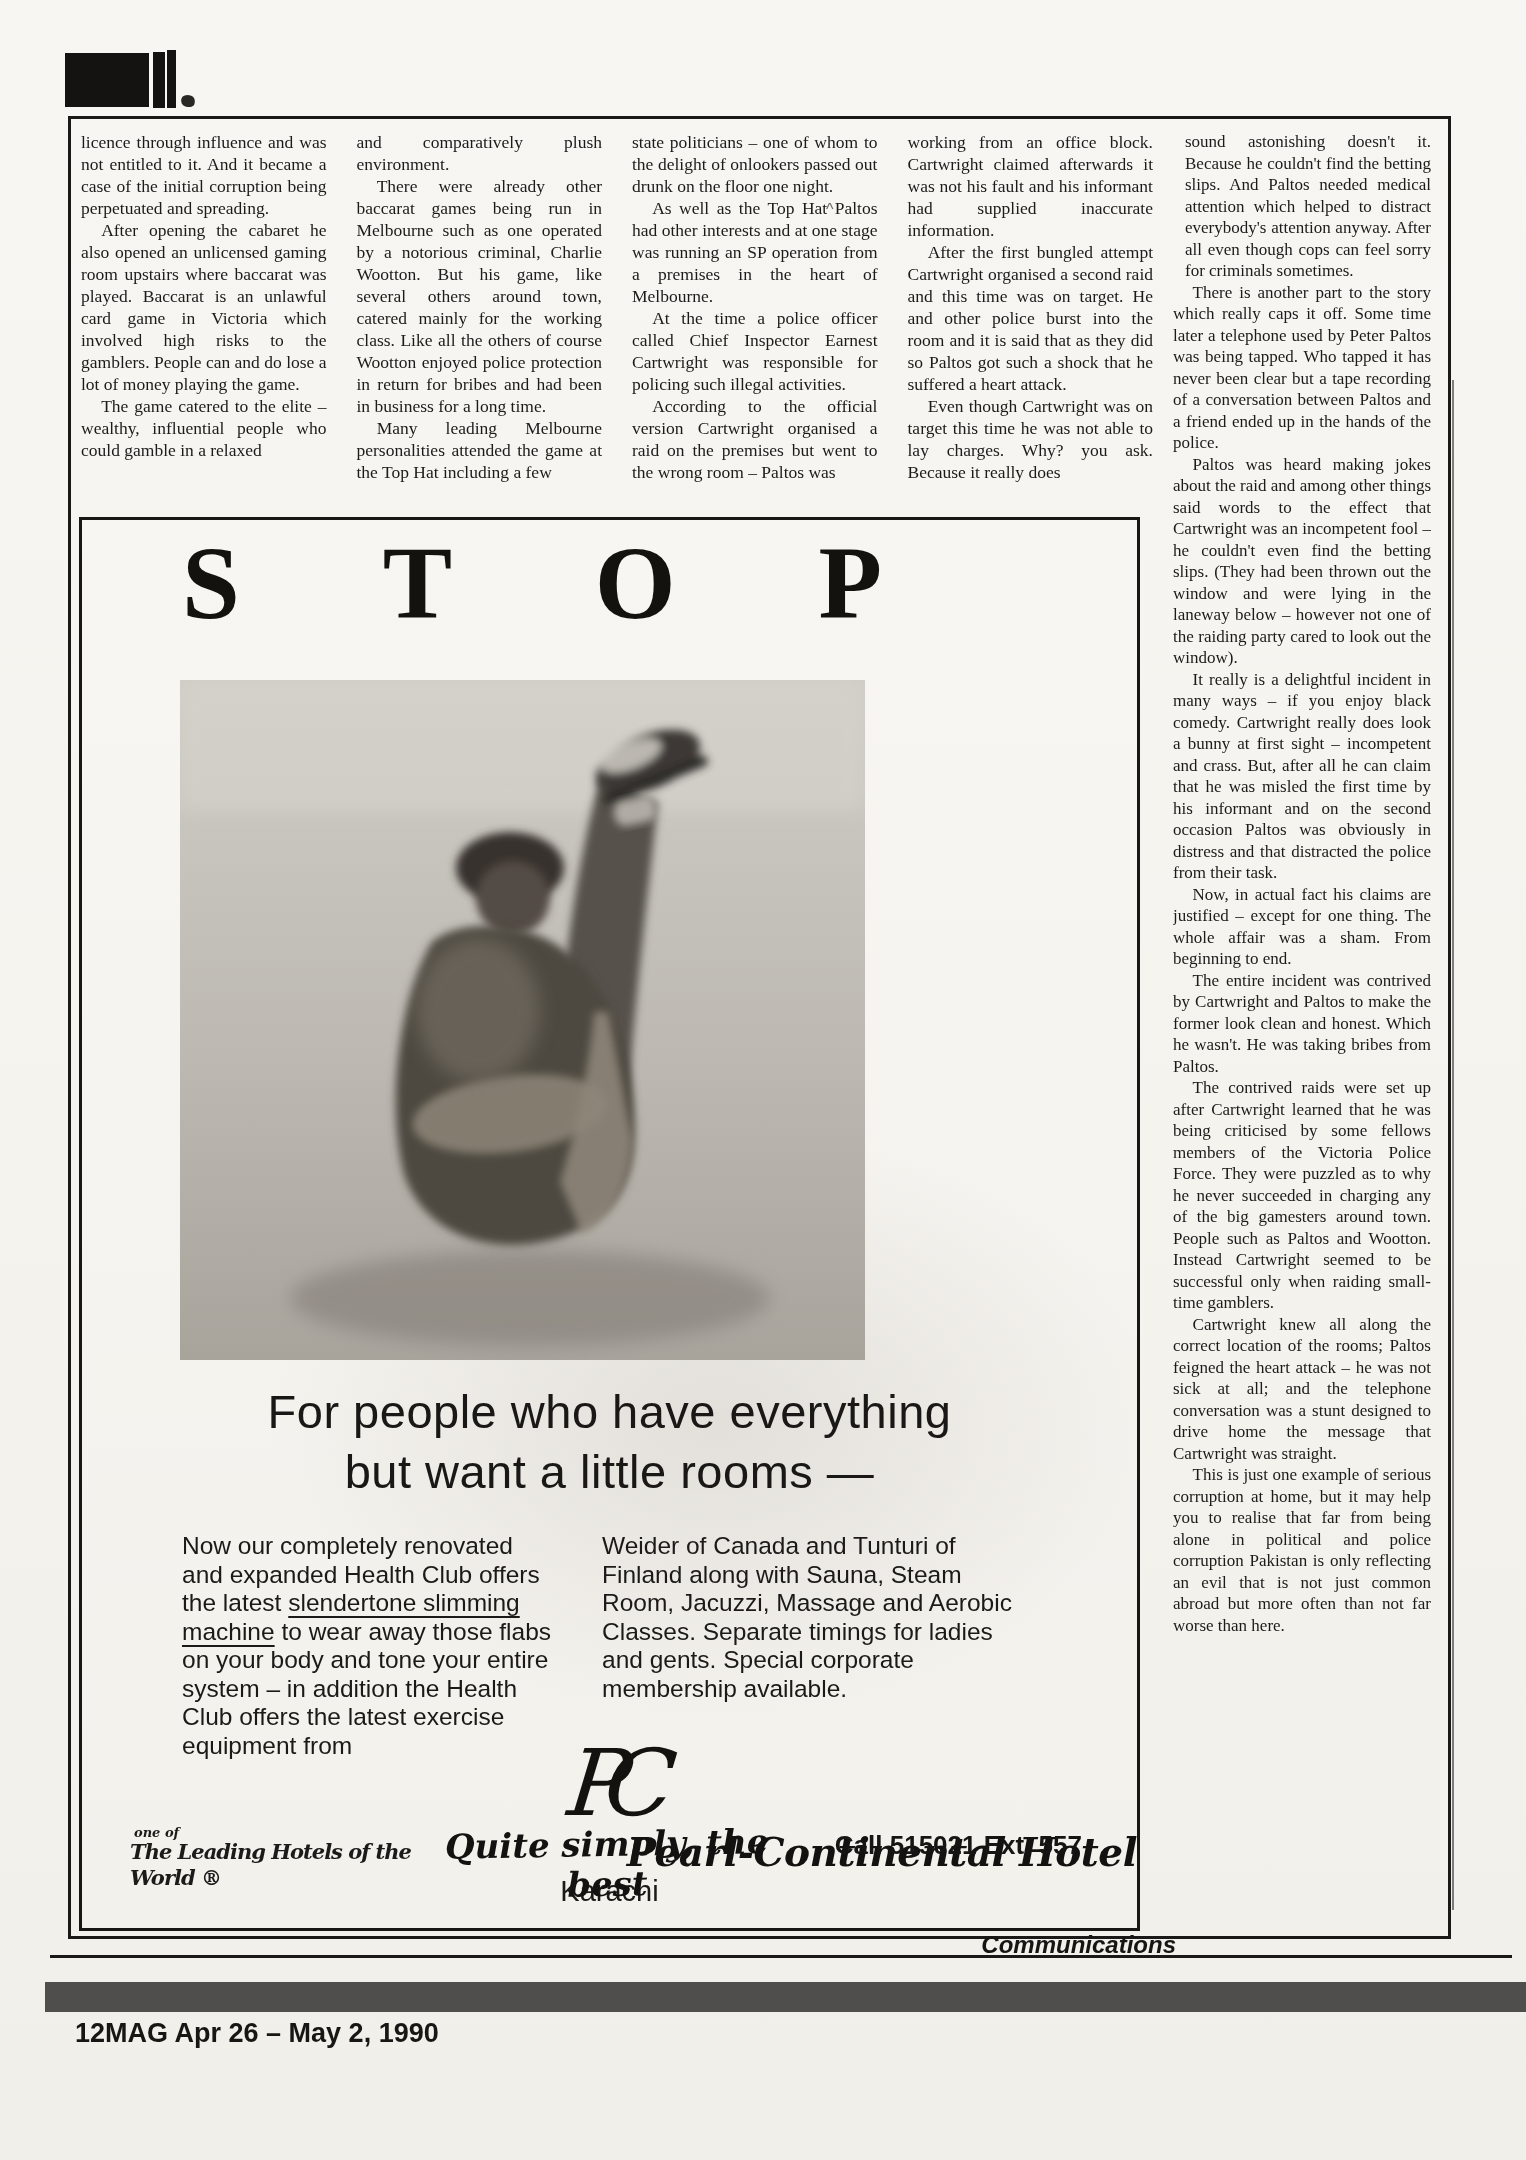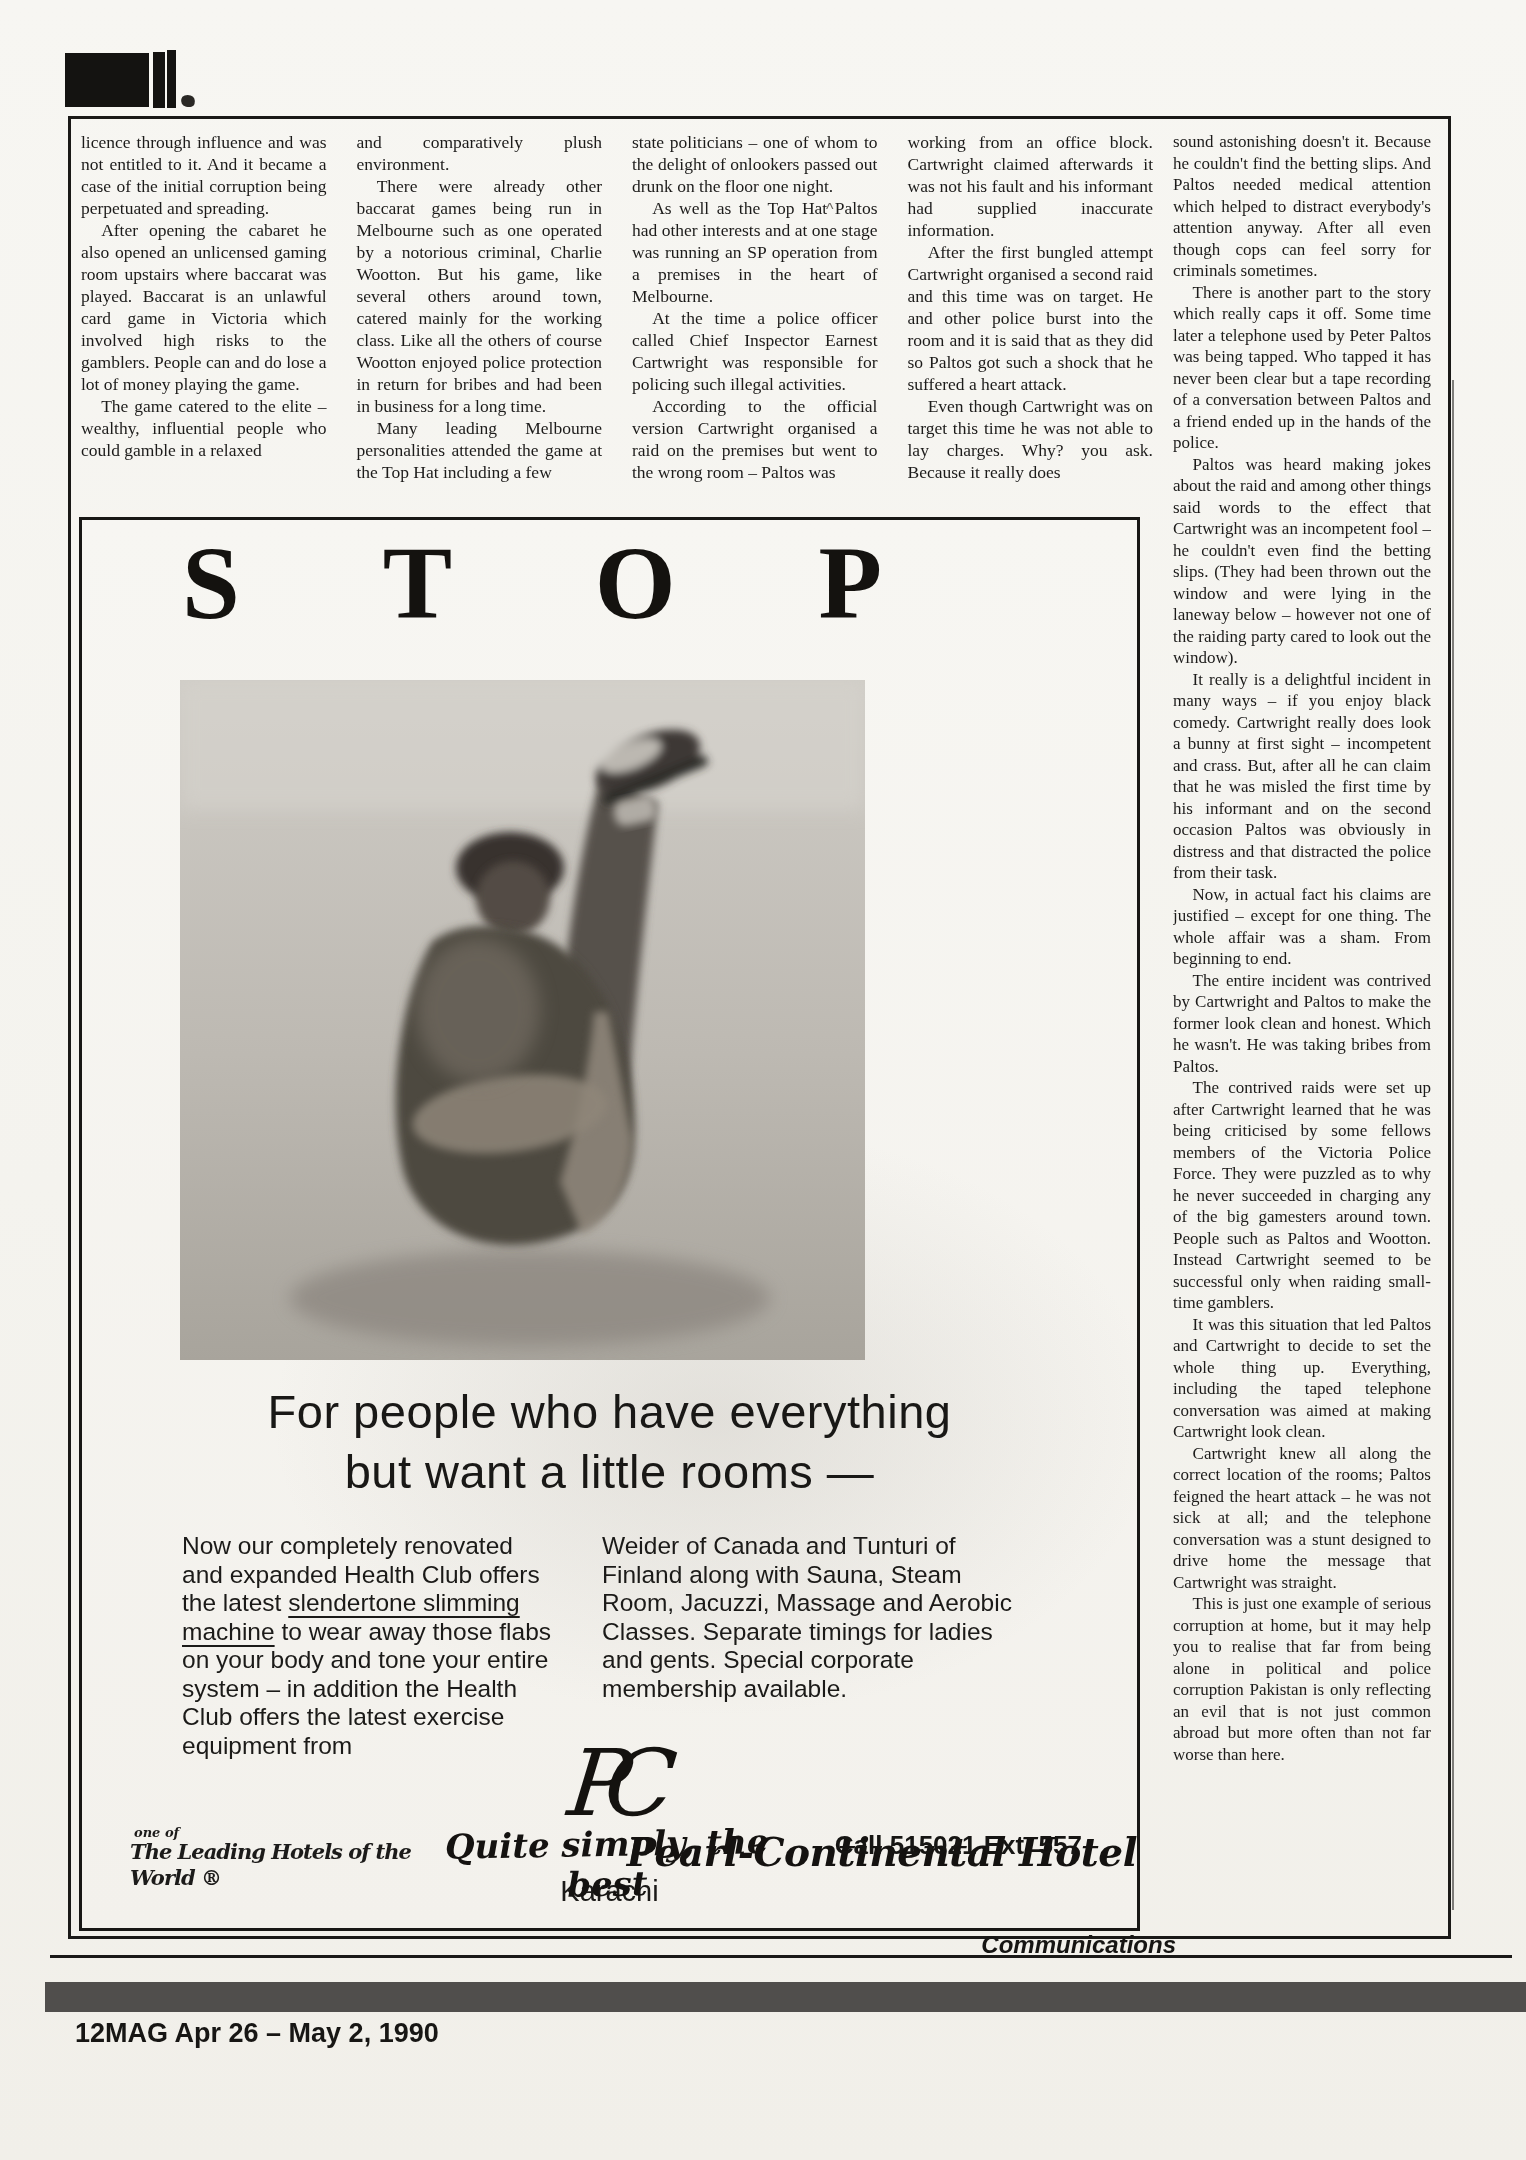--- a/index.html
+++ b/index.html
@@ -18,21 +18,21 @@
   .article-box{position:absolute;left:68px;top:116px;width:1377px;height:1817px;
     border:3px solid #1a1917;}
   
   .cols-top{position:absolute;left:10px;top:12px;width:1072px;display:flex;gap:30px;}
   .col{flex:1;font-size:17.5px;line-height:22px;text-align:justify;}
   .col p{margin:0;text-indent:1.15em;}
   .col p.noindent{text-indent:0;}
   .col5{position:absolute;left:1102px;top:12px;width:258px;height:1788px;overflow:hidden;
     font-size:17px;line-height:21.5px;text-align:justify;}
   .col5 p{margin:0;text-indent:1.15em;}
-  .col5 p.noindent{text-indent:0;}
+  .col5 p.noindent{text-indent:0;margin-left:12px;}
   .caret-artifact{position:absolute;left:755px;top:82px;font-size:16px;color:#6b6862;
     font-family:"Liberation Sans",sans-serif;}
   
   .ad-box{position:absolute;left:8px;top:398px;width:1055px;height:1408px;
     border:3px solid #181715;background:
       radial-gradient(ellipse 60% 30% at 60% 64%, rgba(170,166,158,.25), rgba(0,0,0,0) 70%),
       linear-gradient(180deg,#f7f6f2, #f3f1ec);}
   .stop-row{position:absolute;left:100px;top:8px;width:700px;display:flex;
     justify-content:space-between;font-family:"Liberation Serif",serif;
     font-weight:700;font-size:104px;line-height:110px;color:#14120f;}
@@ -109,21 +109,20 @@
     <span class="caret-artifact">^</span>
 
     <div class="col5">
       <p class="noindent">sound astonishing doesn't it. Because he couldn't find the betting slips. And Paltos needed medical attention which helped to distract everybody's attention anyway. After all even though cops can feel sorry for criminals sometimes.</p>
       <p>There is another part to the story which really caps it off. Some time later a telephone used by Peter Paltos was being tapped. Who tapped it has never been clear but a tape recording of a conversation between Paltos and a friend ended up in the hands of the police.</p>
       <p>Paltos was heard making jokes about the raid and among other things said words to the effect that Cartwright was an incompetent fool – he couldn't even find the betting slips. (They had been thrown out the window and were lying in the laneway below – however not one of the raiding party cared to look out the window).</p>
       <p>It really is a delightful incident in many ways – if you enjoy black comedy. Cartwright really does look a bunny at first sight – incompetent and crass. But, after all he can claim that he was misled the first time by his informant and on the second occasion Paltos was obviously in distress and that distracted the police from their task.</p>
       <p>Now, in actual fact his claims are justified – except for one thing. The whole affair was a sham. From beginning to end.</p>
       <p>The entire incident was contrived by Cartwright and Paltos to make the former look clean and honest. Which he wasn't. He was taking bribes from Paltos.</p>
       <p>The contrived raids were set up after Cartwright learned that he was being criticised by some fellows members of the Victoria Police Force. They were puzzled as to why he never succeeded in charging any of the big gamesters around town. People such as Paltos and Wootton. Instead Cartwright seemed to be successful only when raiding small-time gamblers.</p>
-      <p>It was this situation that led Paltos and Cartwright to decide to set the whole thing up. Everything, including the taped telephone conversation was aimed at making Cartwright look clean.</p>
       <p>Cartwright knew all along the correct location of the rooms; Paltos feigned the heart attack – he was not sick at all; and the telephone conversation was a stunt designed to drive home the message that Cartwright was straight.</p>
       <p>This is just one example of serious corruption at home, but it may help you to realise that far from being alone in political and police corruption Pakistan is only reflecting an evil that is not just common abroad but more often than not far worse than here.</p>
     </div>
 
     <div class="ad-box">
 
       <div class="stop-row">
         <span>S</span>
         <span>T</span>
         <span>O</span>

